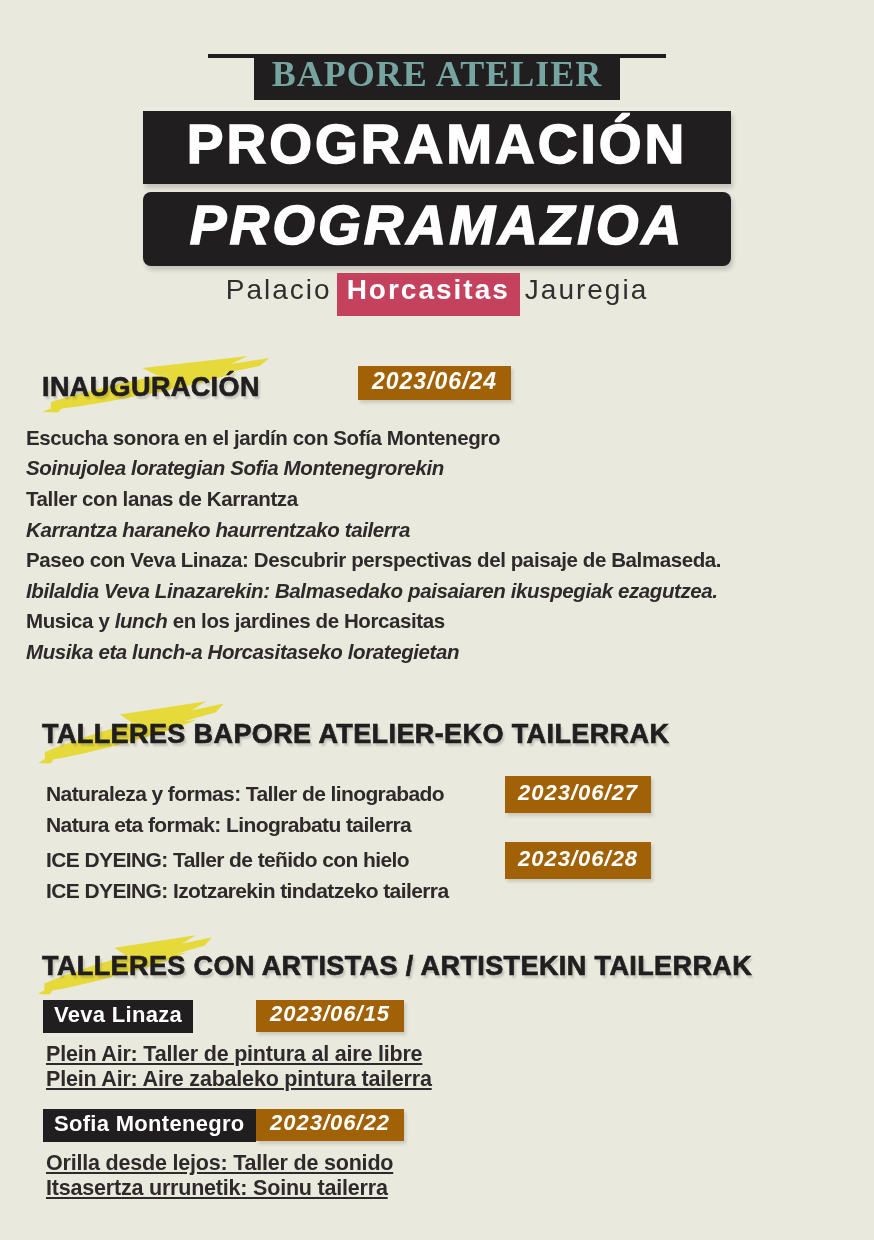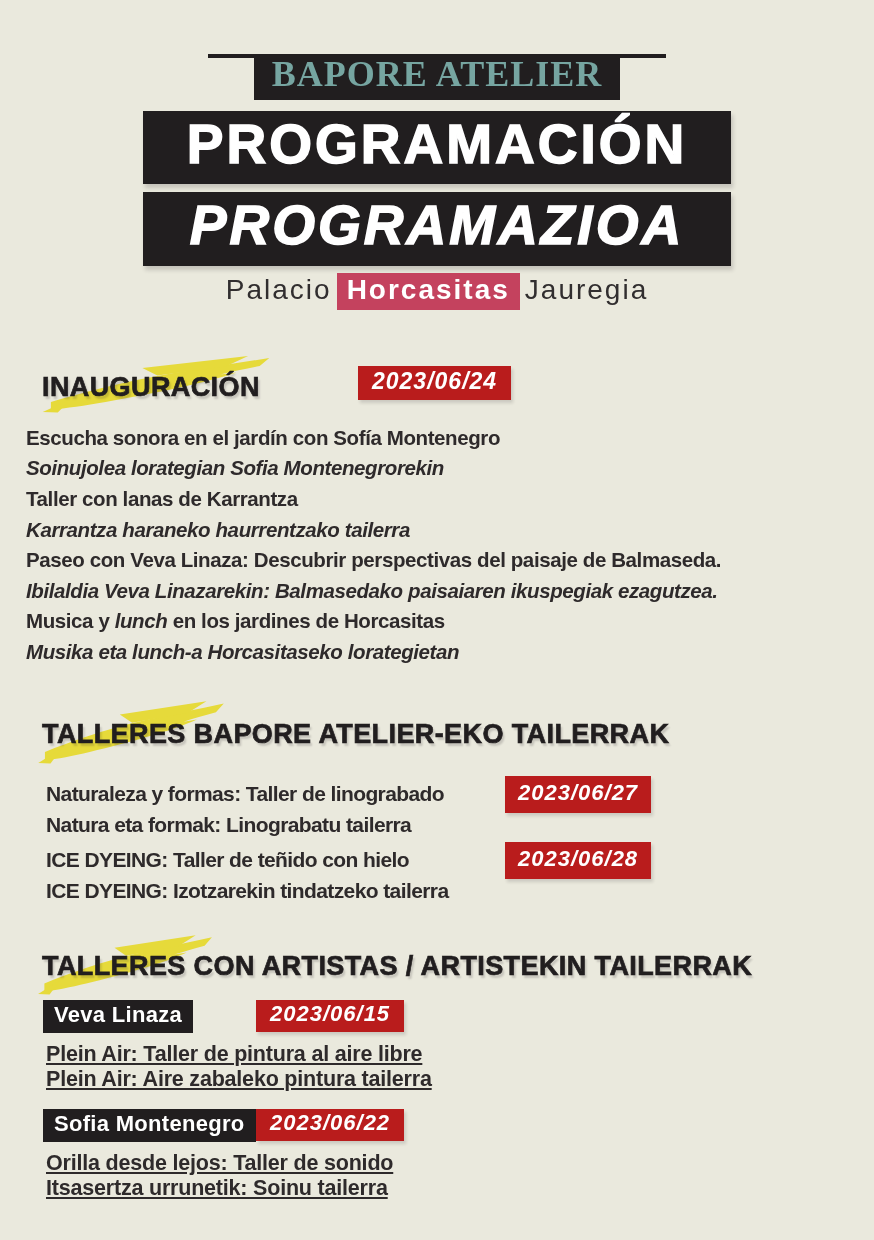--- a/index.html
+++ b/index.html
@@ -16,36 +16,36 @@
     background:#211E1F; color:#76A5A1;
     font-family:"Liberation Serif", serif; font-weight:700;
     font-size:36px; letter-spacing:1px; padding:2px 18px 6px; line-height:1.05;
   }
   .block-title {
     display:block; width:548px; margin:11px auto 0; background:#211E1F; color:#FFFFFF;
     font-size:55px; font-weight:800; letter-spacing:3px; text-align:center;
     padding:3px 20px 10px; line-height:1.1; -webkit-text-stroke:1.5px #FFFFFF;
     box-shadow:2px 4px 4px rgba(33,30,31,.18);
   }
-  .block-title.eu { font-style:italic; margin-top:8px; }
+  .block-title.eu { font-style:italic; margin-top:8px;border-radius:8px; }
   .venue { margin-top:8px; font-size:28px; letter-spacing:2px; color:#312E2F; font-weight:500; }
-  .venue .hl { background:#C4425E; color:#FFFFFF; font-weight:700; padding:1px 10px 5px; margin:0 5px; }
+  .venue .hl { background:#C4425E; color:#FFFFFF; font-weight:700; padding:1px 10px 11px; margin:0 5px; }
   
   .section-head { position:relative; margin-left:42px; display:flex; align-items:center; height:40px; }
   .sec-title {
     position:relative; z-index:1; font-size:27px; font-weight:800; color:#211E1F;
     letter-spacing:.4px; -webkit-text-stroke:.7px #211E1F;
     text-shadow:2px 3px 2px rgba(33,30,31,.18); white-space:nowrap;
   }
   .brush { position:absolute; z-index:0; pointer-events:none; }
   #sec1 .brush { left:-2px; top:-15px; width:232px; height:60px; }
   #sec2 .brush { left:-6px; top:-17px; width:190px; height:66px; }
   #sec3 .brush { left:-6px; top:-15px; width:178px; height:63px; }
   .date-badge {
-    position:absolute; background:#b91c1c; color:#FFFFFF; font-weight:700; font-style:italic;
+    position:absolute; background:#a16207; color:#FFFFFF; font-weight:700; font-style:italic;
     font-size:23px; letter-spacing:1px; padding:2px 14px 5px; white-space:nowrap;
     box-shadow:2px 3px 3px rgba(33,30,31,.15); z-index:1;
   }
   #sec1 { margin-top:62px; }
   #sec1 .date-badge { left:316px; top:-2px; }
   .events { margin:15px 0 0 26px; font-size:20.5px; line-height:30.6px; font-weight:700; letter-spacing:-.4px; }
   .events .eu { font-style:italic; }
   .events .em { font-style:italic; }
   #sec2 { margin-top:47px; }
   .groups { margin:23px 0 0 46px; font-size:21px; font-weight:700; line-height:31px; letter-spacing:-.6px; }

